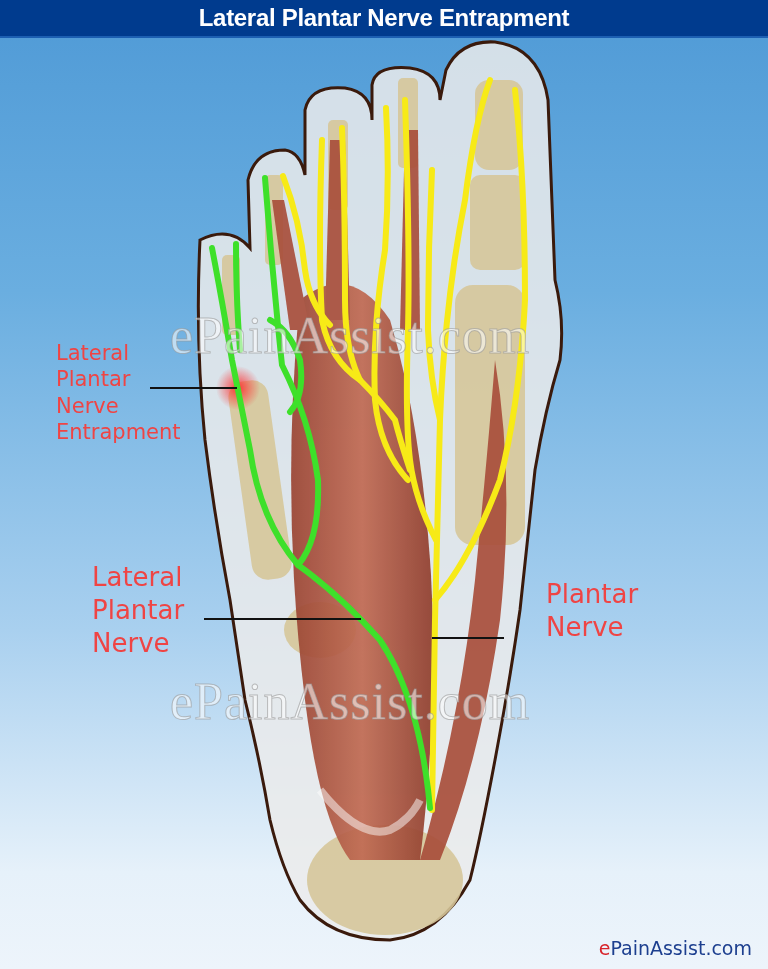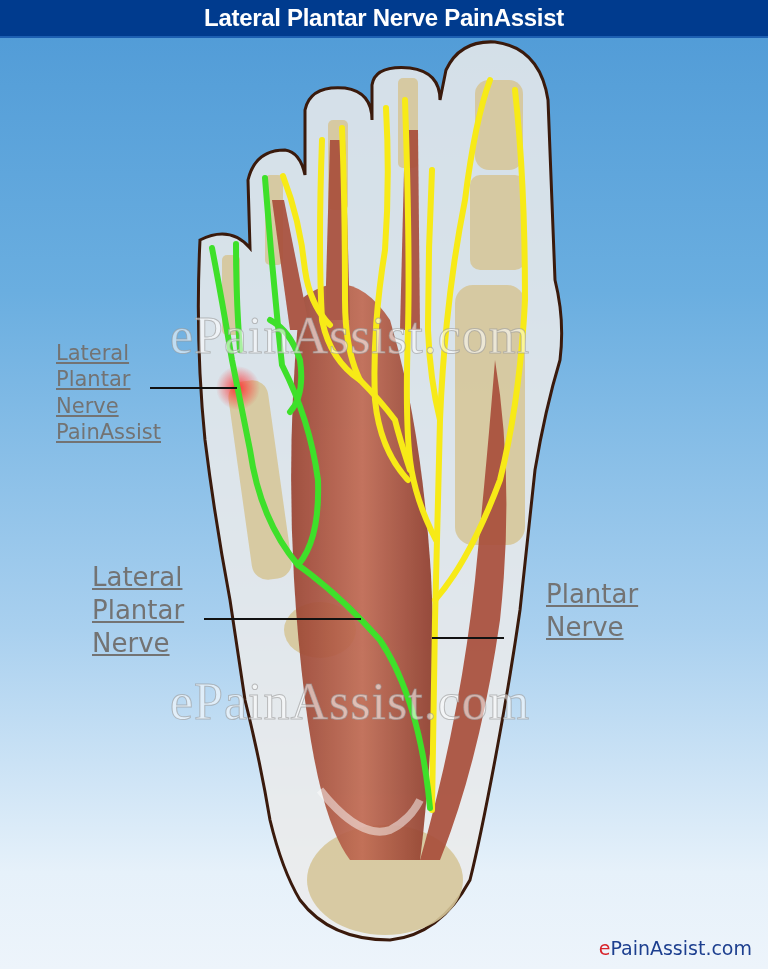--- a/index.html
+++ b/index.html
@@ -11,23 +11,22 @@
     .title-bar {
       position: absolute; left: 0; top: 0; width: 768px; height: 36px;
       background: #003b8e;
       display: flex; align-items: center; justify-content: center;
       color: #ffffff; font-weight: bold; font-size: 24px;
       letter-spacing: -0.3px;
       border-bottom: 2px solid #1c5fb2;
     }
     svg.foot { position: absolute; left: 0; top: 0; }
     .label {
-      position: absolute; color: #737373; line-height: 1.26;
+      position: absolute; color: #ef4444; line-height: 1.26;
       font-family: "DejaVu Sans", sans-serif;
-      text-decoration: underline;
     }
     .label-small { font-size: 21px; left: 56px; top: 340px; }
     .label-large { font-size: 26px; }
     .label-lateral { left: 92px; top: 561px; }
     .label-medial { left: 546px; top: 578px; }
     .watermark {
       position: absolute; font-family: "Liberation Serif", serif;
       font-size: 52px; color: rgba(255,255,255,0.55);
       -webkit-text-stroke: 1px rgba(150,150,150,0.6);
       letter-spacing: 1px; white-space: nowrap;
@@ -37,21 +36,21 @@
     .brand {
       position: absolute; right: 16px; bottom: 10px; font-size: 19px;
       font-family: "DejaVu Sans", sans-serif; color: #1d3f8f;
     }
     .brand .e { color: #d8232a; }
   </style>
 </head>
 <body>
 
 <div class="title-bar">
-  <span>Lateral Plantar Nerve PainAssist</span>
+  <span>Lateral Plantar Nerve Entrapment</span>
 </div>
 
 <svg class="foot" width="768" height="969" viewBox="0 0 768 969">
   <defs>
     <radialGradient id="redglow" cx="50%" cy="50%" r="50%">
       <stop offset="0%" stop-color="#ff2a2a" stop-opacity="0.9"></stop>
       <stop offset="100%" stop-color="#ff2a2a" stop-opacity="0"></stop>
     </radialGradient>
     <linearGradient id="muscleGrad" x1="0" y1="0" x2="1" y2="0">
       <stop offset="0%" stop-color="#9a4432"></stop>
@@ -123,21 +122,21 @@
   </g>
 </svg>
 
 <div class="watermark wm1">ePainAssist.com</div>
 <div class="watermark wm2">ePainAssist.com</div>
 
 <div class="label label-small">
   <div>Lateral</div>
   <div>Plantar</div>
   <div>Nerve</div>
-  <div>PainAssist</div>
+  <div>Entrapment</div>
 </div>
 
 <div class="label label-large label-lateral">
   <div>Lateral</div>
   <div>Plantar</div>
   <div>Nerve</div>
 </div>
 
 <div class="label label-large label-medial">
   <div>Plantar</div>

